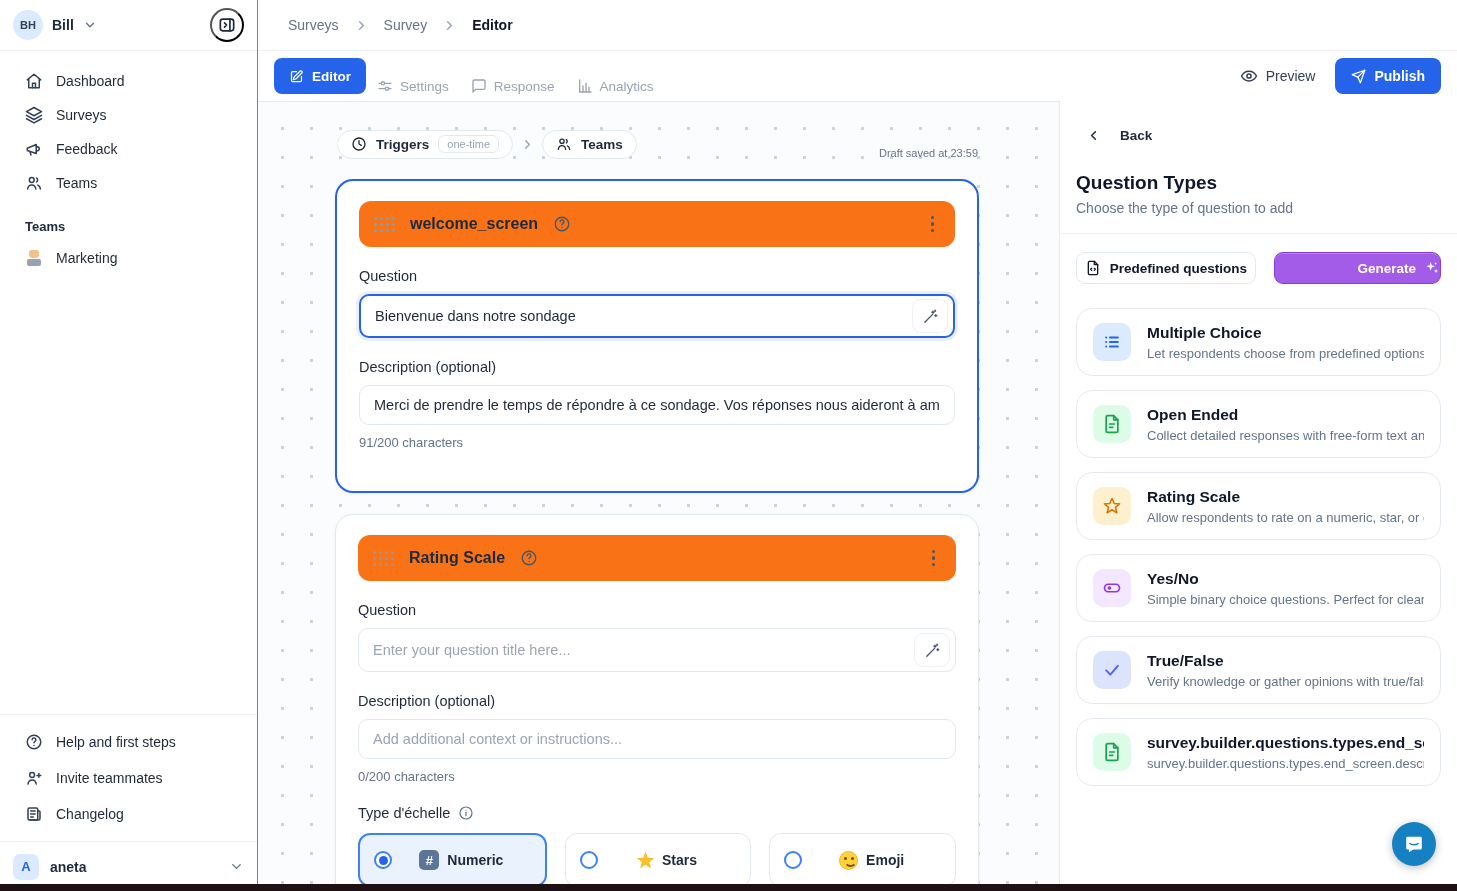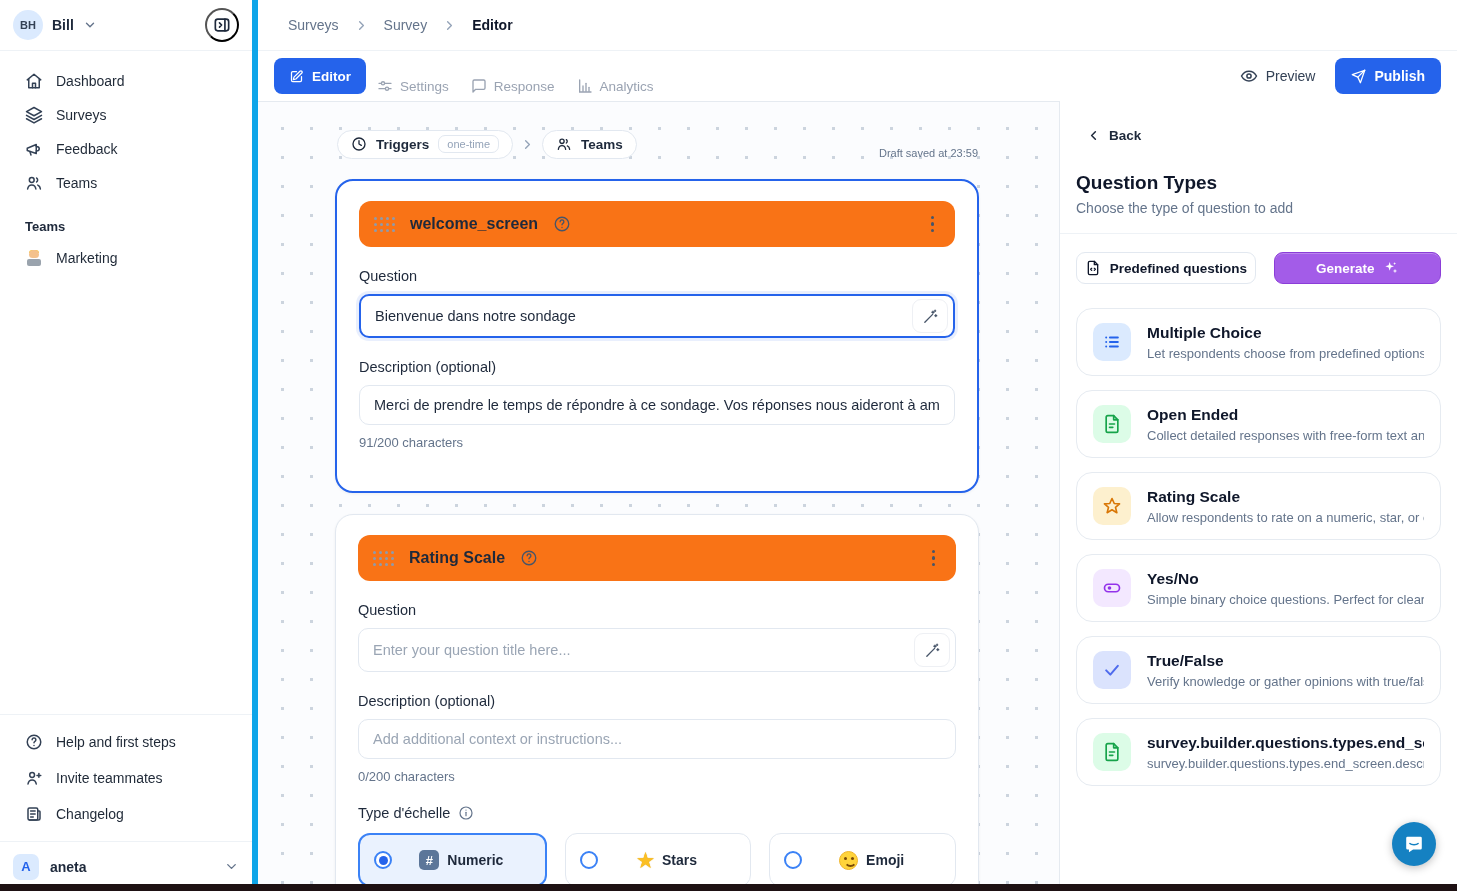--- a/index.html
+++ b/index.html
@@ -3,21 +3,21 @@
 <meta charset="utf-8">
 <style>
   * { margin:0; padding:0; box-sizing:border-box; }
   html,body { width:1457px; height:891px; overflow:hidden; }
   body { font-family:"Liberation Sans", sans-serif; background:#fff; color:#1e293b; }
   .app { display:flex; width:1457px; height:891px; position:relative; overflow:hidden; }
 
   svg { display:block; }
 
   
-  .sidebar { width:258px; min-width:258px; background:#fff; border-right:6px solid #0ea5e9; display:flex; flex-direction:column; }
+  .sidebar { width:258px; min-width:258px; background:#fff; border-right:1px solid #0ea5e9; display:flex; flex-direction:column; }
   .sb-header { height:51px; display:flex; align-items:center; gap:9px; padding:0 13px; border-bottom:1px solid #eef2f6; }
   .ws-avatar { width:30px; height:30px; border-radius:50%; background:#dbeafe; color:#334155; font-size:11px; font-weight:700; display:flex; align-items:center; justify-content:center; }
   .ws-name { font-size:14px; font-weight:700; color:#1e293b; }
   .sb-collapse { margin-left:auto; width:34px; height:34px; border-radius:50%; display:flex; align-items:center; justify-content:center; background:#fff; cursor:pointer; }
   .sb-nav { padding:13px 0 6px; }
   .sb-item { display:flex; align-items:center; gap:13px; height:34px; padding:0 25px; font-size:14px; color:#1f2937; cursor:pointer; }
   .sb-item svg { stroke:#334155; }
   .sb-section { padding:13px 25px 8px; font-size:13px; font-weight:700; color:#1e293b; }
   .sb-team { display:flex; align-items:center; gap:13px; height:32px; padding:0 25px; font-size:14px; color:#1f2937; cursor:pointer; }
   .mk-emoji { width:18px; height:16px; position:relative; }
@@ -84,27 +84,27 @@
   .radio.on::after { content:""; position:absolute; inset:2.5px; border-radius:50%; background:#2563eb; }
   .opt-center { flex:1; display:flex; align-items:center; justify-content:center; gap:8px; font-size:14px; font-weight:600; color:#1e293b; }
   .numkey { width:20px; height:20px; border-radius:5px; background:#5c7699; color:#fff; font-size:13px; font-weight:700; display:flex; align-items:center; justify-content:center; }
   .star-glyph { color:#fbbf24; font-size:19px; line-height:1; text-shadow:0 0 1px #d99a06; }
   .smiley { width:19px; height:19px; border-radius:50%; background:#ffd43b; border:1px solid #f0b429; position:relative; }
   .smiley::before { content:""; position:absolute; left:4px; top:5px; width:3px; height:3px; border-radius:50%; background:#7a4a07; box-shadow:7px 0 0 #7a4a07; }
   .smiley::after { content:""; position:absolute; left:4px; top:7px; width:9px; height:6px; border:2px solid #7a4a07; border-top:none; border-left-color:transparent; border-right-color:transparent; border-radius:0 0 9px 9px; }
 
   
   .panel { width:398px; min-width:398px; background:#fff; border-left:1px solid #e5eaf0; display:flex; flex-direction:column; overflow:hidden; }
-  .back-row { display:flex; align-items:center; gap:8px; margin:27px 16px 0 26px; font-size:13.5px; font-weight:700; color:#1e293b; cursor:pointer; background:none; border:none; }
+  .back-row { display:flex; align-items:center; gap:19px; margin:27px 16px 0 26px; font-size:13.5px; font-weight:700; color:#1e293b; cursor:pointer; background:none; border:none; }
   .panel-title { font-size:19px; font-weight:700; color:#0f172a; margin:29px 16px 6px; }
   .panel-sub { font-size:14px; color:#64748b; margin:0 16px 17px; }
   .panel-divider { border-top:1px solid #eef2f6; }
   .panel-btns { display:flex; gap:18px; margin:18px 16px 24px; }
   .btn-predef { flex:176; height:32px; display:flex; align-items:center; justify-content:center; gap:9px; border:1px solid #e2e8f0; border-radius:9px; background:#fff; font-family:inherit; font-size:13.5px; font-weight:600; color:#0f172a; cursor:pointer; }
-  .btn-generate { flex:164; height:32px; display:flex; align-items:center; justify-content:center; gap:8px; border:1.5px solid #8b3dd8; border-radius:9px; background:#a35ce8; color:#fff; font-family:inherit; font-size:13.5px; font-weight:600; cursor:pointer; box-shadow:inset 0 1px 0 rgba(255,255,255,.25); }
+  .btn-generate { flex:164; height:32px; display:flex; align-items:center; justify-content:flex-end; gap:8px; border:1.5px solid #8b3dd8; border-radius:9px; background:#a35ce8; color:#fff; font-family:inherit; font-size:13.5px; font-weight:600; cursor:pointer; box-shadow:inset 0 1px 0 rgba(255,255,255,.25); }
   .qtypes { padding:0 16px; overflow:hidden; }
   .qtype { display:flex; align-items:center; gap:16px; height:68px; border:1px solid #e6ebf1; border-radius:16px; padding:0 16px; margin-bottom:14px; background:#fff; cursor:pointer; }
   .qicon { width:38px; height:38px; border-radius:10px; display:flex; align-items:center; justify-content:center; flex:none; }
   .qt-text { flex:1; min-width:0; }
   .qt-title { font-size:15.5px; font-weight:700; color:#0f172a; margin-bottom:4px; white-space:nowrap; overflow:hidden; }
   .qt-desc { font-size:13px; color:#64748b; white-space:nowrap; overflow:hidden; }
   .bg-blue { background:#dbeafe; } .bg-green { background:#dcfce7; } .bg-amber { background:#fdf0ce; }
   .bg-purple { background:#f3e8ff; } .bg-indigo { background:#dbe3fd; }
 
   

